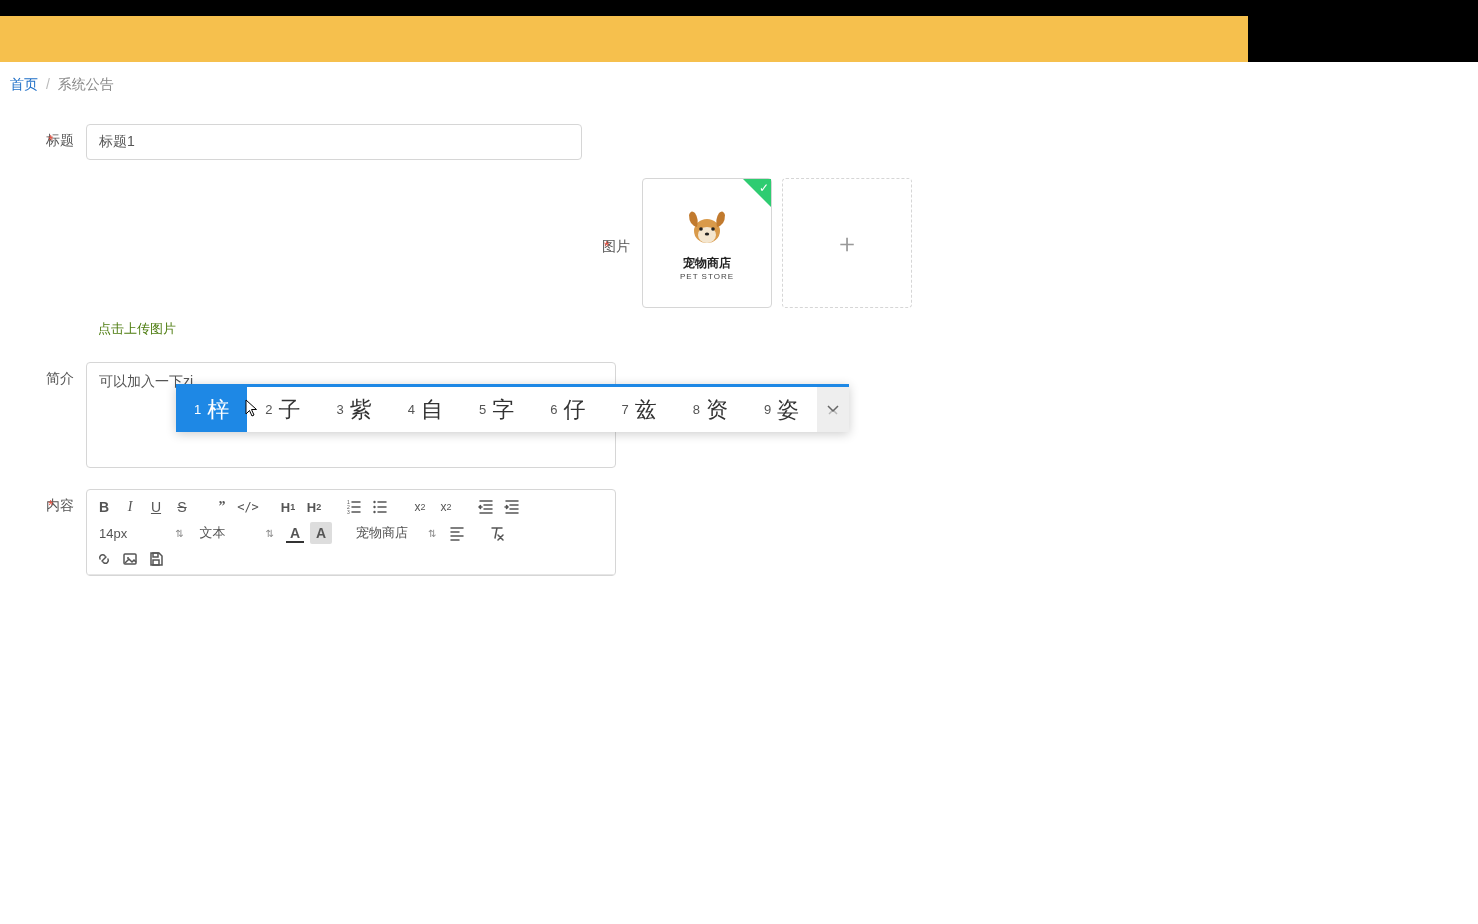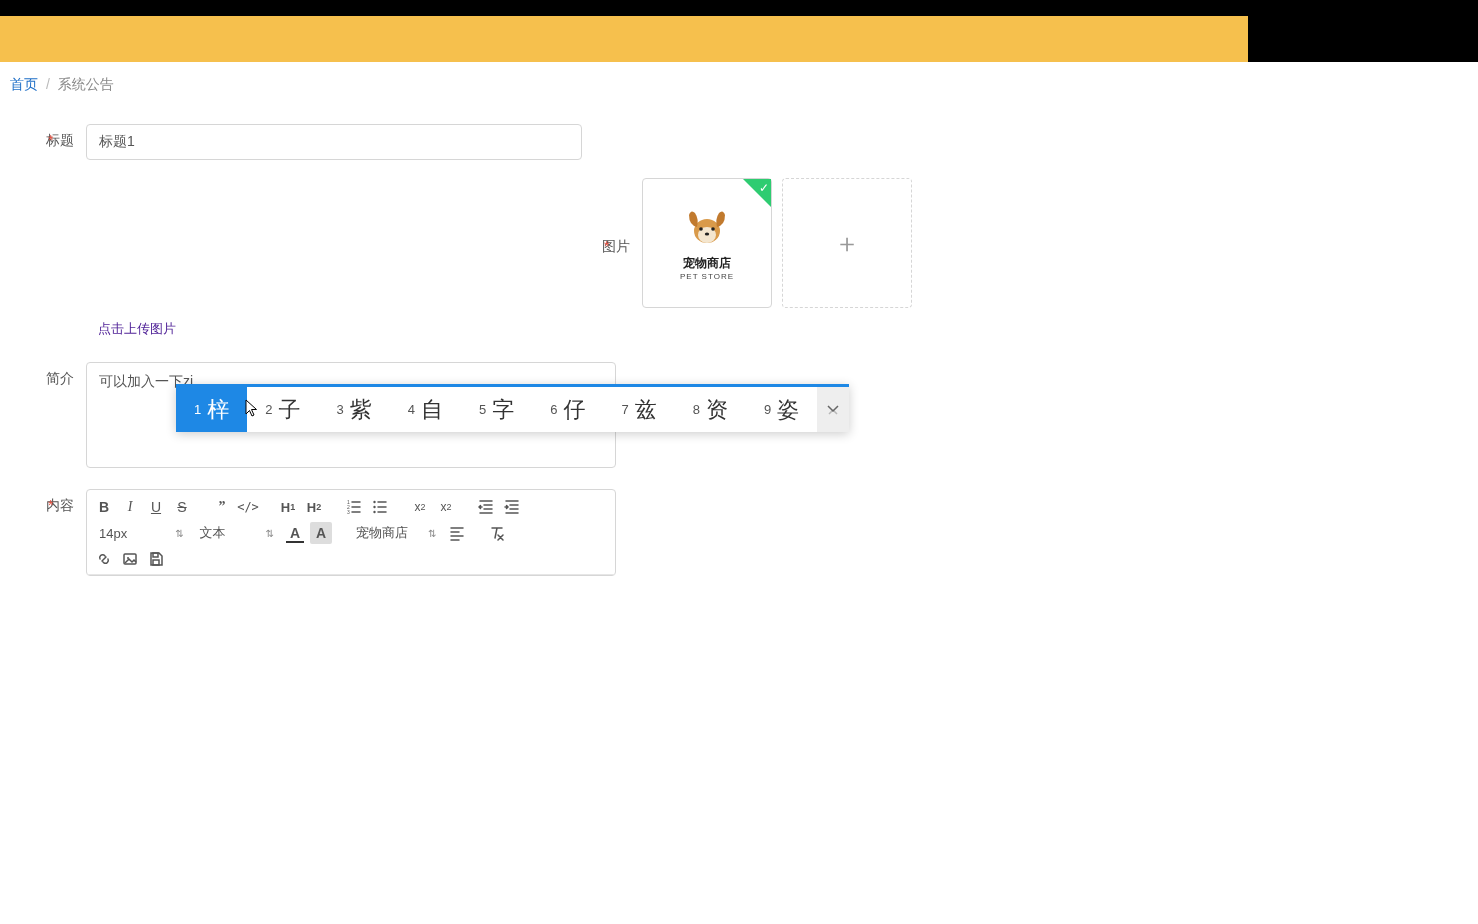--- a/index.html
+++ b/index.html
@@ -120,21 +120,21 @@
     justify-content: center;
     cursor: pointer;
   }
   .plus-icon {
     font-size: 26px;
     color: #999;
     font-weight: 200;
   }
   .upload-hint {
     margin-left: 72px;
-    color: #4c1d95;
+    color: #4d7c0f;
     font-size: 13px;
     margin-top: -6px;
     margin-bottom: 24px;
   }
   .textarea-wrapper {
     position: relative;
     text-decoration: underline;
   }
   .brief-textarea {
     width: 530px;

